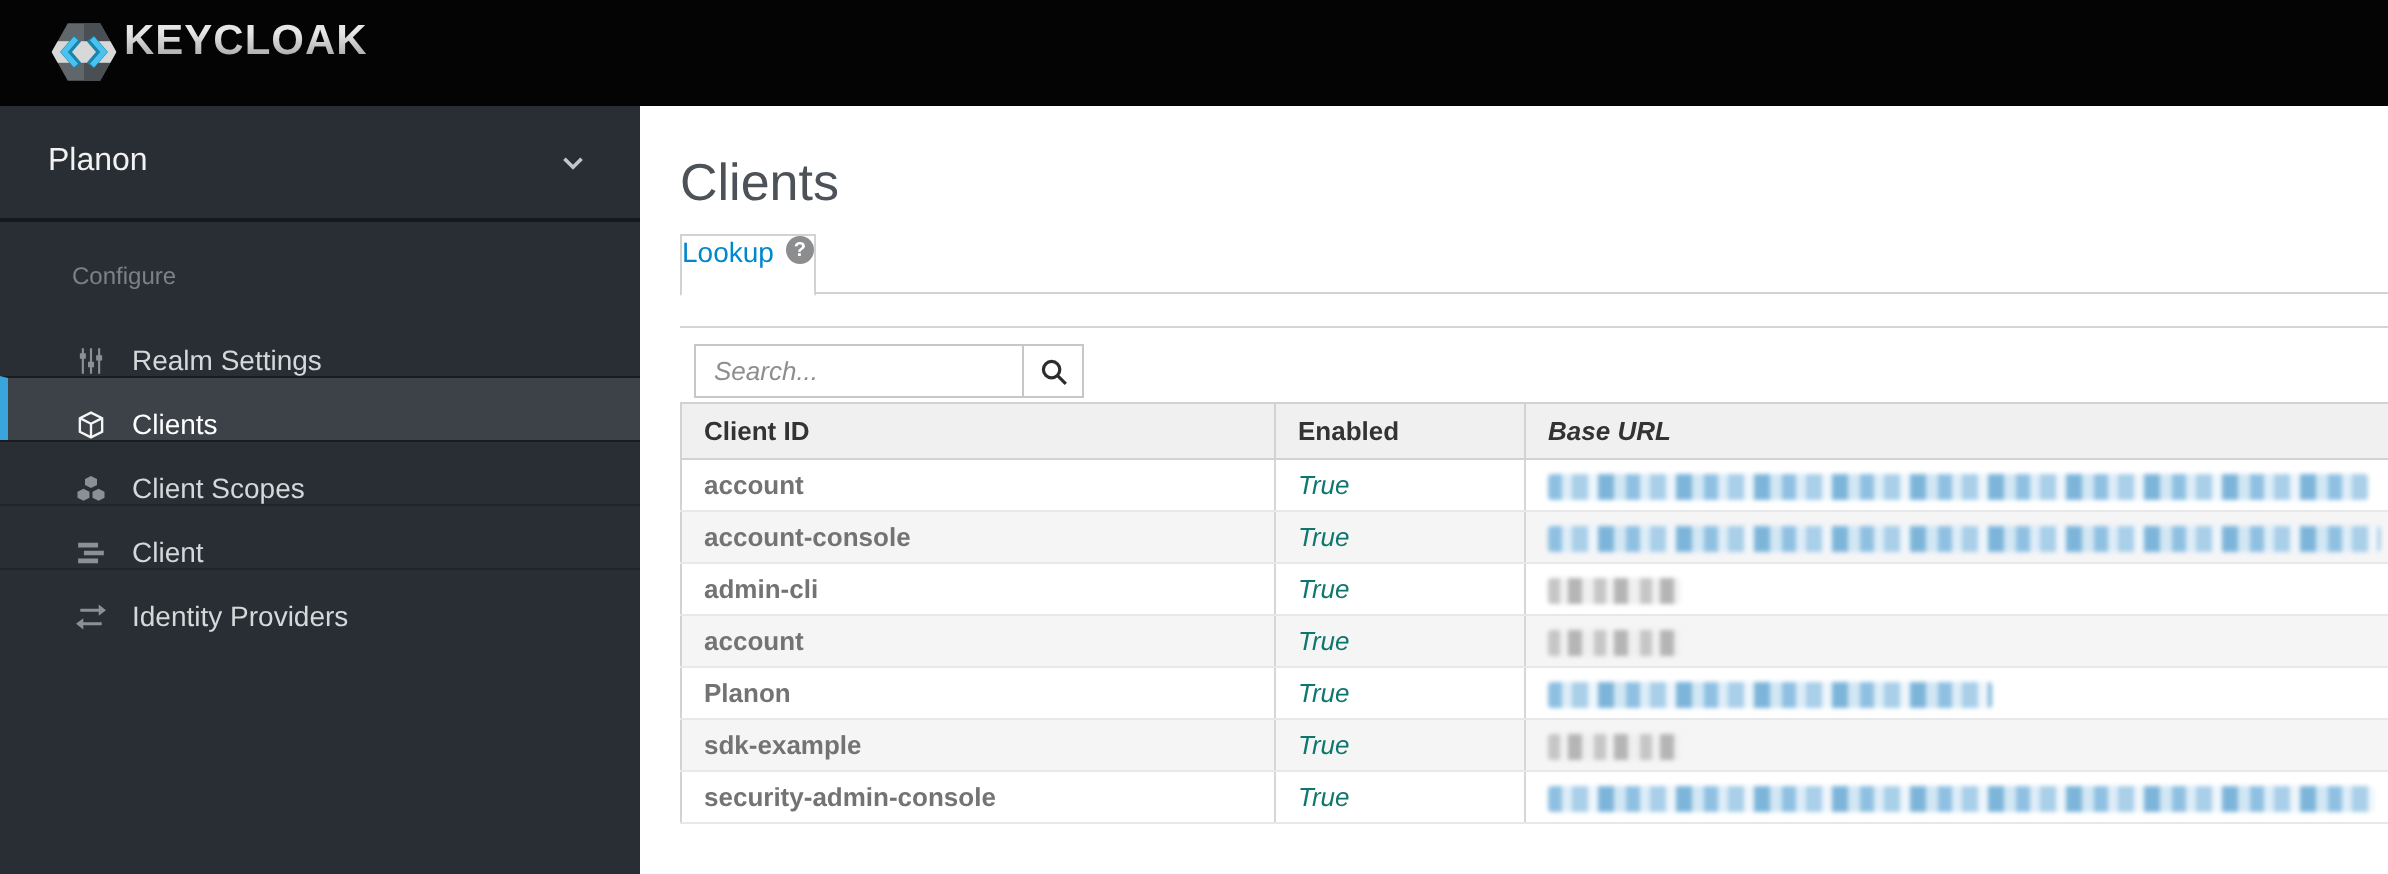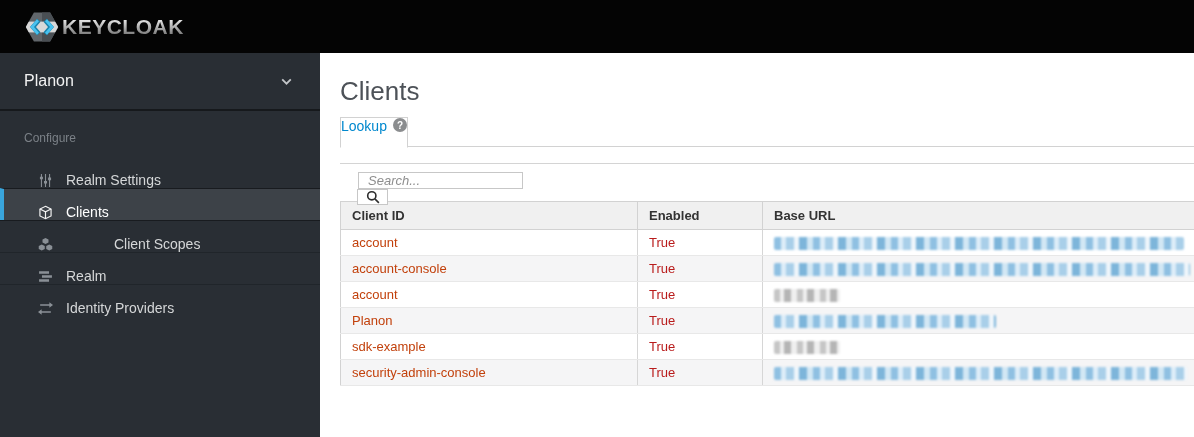--- a/index.html
+++ b/index.html
@@ -1,79 +1,79 @@
 <!DOCTYPE html>
 <html><head>
 <meta charset="utf-8">
 <style>
   * { margin:0; padding:0; box-sizing:border-box; }
   html,body { width:1194px; height:437px; overflow:hidden; background:#fff;
     font-family:"Liberation Sans", sans-serif; }
 
   
   .topbar { position:absolute; left:0; top:0; width:1194px; height:53px; background:#040404; }
-  .brand { position:absolute; left:24px; top:9px; display:flex; align-items:center; height:36px; cursor:pointer; }
+  .brand { position:absolute; left:24px; top:9px; display:flex; height:36px; cursor:pointer; }
   .brand-text { font-size:21px; font-weight:800; letter-spacing:.5px; margin-left:2px;
     color:#a9a9a9;
     background:linear-gradient(#e6e6e6 20%, #6d6d6d 90%);
     -webkit-background-clip:text; background-clip:text; -webkit-text-fill-color:transparent; }
 
   
   .sidebar { position:absolute; left:0; top:53px; width:320px; height:384px; background:#292e34; }
   .realm-selector { height:58px; display:flex; align-items:center; justify-content:space-between;
     padding:0 26px 0 24px; border-bottom:2px solid #16191c; cursor:pointer; }
   .realm-name { color:#f2f2f2; font-size:16px; }
   .realm-chevron { color:#c3c6c9; width:15px; height:15px; }
   .realm-chevron svg { width:15px; height:15px; display:block; }
 
-  .nav-section-label { color:#7b8187; font-size:12px; padding-left:24px; margin-top:20px; margin-bottom:11px; }
+  .nav-section-label { color:#7b8187; font-size:12px; padding-left:36px; margin-top:20px; margin-bottom:11px; }
   .nav-list { list-style:none; }
   .nav-item { height:32px; display:flex; align-items:flex-end; padding-left:38px;
     border-top:1px solid #20252a; cursor:pointer; }
   .nav-list .nav-item:first-child { border-top:none; }
   .nav-item.selected { background:#3d4248; border-left:4px solid #39a5dc; padding-left:34px;
     border-top-color:#181b1f; }
-  .nav-item.selected + .nav-item { border-top-color:#181b1f;gap:48px; }
+  .nav-item.selected + .nav-item { border-top-color:#181b1f; }
   .nav-icon { width:17px; height:15px; color:#8a9096; display:inline-flex; align-items:center; }
   .nav-icon svg { width:15px; height:15px; }
   .nav-item.selected .nav-icon { color:#f5f5f5; }
   .nav-label { color:#d5d7d8; font-size:14px; margin-left:11px; }
   .nav-item.selected .nav-label { color:#ffffff; }
 
   
   .main { position:absolute; left:320px; top:53px; width:874px; height:384px; background:#fff; padding-left:20px; }
   .page-title { margin-top:25px; font-size:26px; font-weight:300; color:#4d5258; line-height:1; }
 
   .tabbar { margin-top:12px; height:31px; border-bottom:1px solid #d2d2d2; }
   .tab { display:inline-flex; align-items:flex-start; gap:6px; height:31px; padding:0 0;
     background:#fff; border:1px solid #d2d2d2; border-bottom:1px solid #fff; position:relative; top:1px;
     font-size:14px; color:#0088ce; cursor:pointer; }
   .help-icon { width:14px; height:14px; border-radius:50%; background:#8b8d8f; color:#fff;
     font-size:10px; font-weight:bold; display:inline-flex; align-items:center; justify-content:center; cursor:pointer; }
 
   .table-wrap { margin-top:16px; border-top:1px solid #d4d4d4; padding-top:8px; }
-  .search-row { margin-left:18px; display:flex; height:27px;flex-direction:column; }
+  .search-row { margin-left:7px; display:flex; height:27px; }
   .search-input { width:165px; height:27px; border:1px solid #c7c7c7; padding:0 9px;
     font-size:13px; font-style:italic; color:#333; outline:none; }
   .search-input::placeholder { color:#8e8e8e; font-style:italic; }
   .search-btn { width:31px; height:27px; margin-left:-1px; background:#fff; border:1px solid #c7c7c7;
     display:flex; align-items:center; justify-content:center; cursor:pointer; color:#2d2d2d; }
   .search-btn svg { width:14px; height:14px; }
 
   table.clients { border-collapse:collapse; table-layout:fixed; width:854px; margin-top:2px;
     border:1px solid #d2d2d2; }
   table.clients col.c1 { width:297px; } table.clients col.c2 { width:125px; } table.clients col.c3 { width:432px; }
   table.clients th { background:#f0f0f0; font-size:13px; font-weight:600; color:#333;
     text-align:left; padding:6px 11px; border-right:1px solid #d2d2d2; border-bottom:1px solid #d2d2d2; height:27px; }
   table.clients td { font-size:13px; padding:5px 11px; border-right:1px solid #d6d6d6;
     border-bottom:1px solid #e8e8e8; height:26px; vertical-align:middle; }
-  table.clients th:last-child, table.clients td:last-child { border-right:none; }
+  table.clients th:last-child, table.clients td:last-child { border-right:none;font-style:italic; }
   table.clients tbody tr:nth-child(even) { background:#f5f5f6; }
-  .cell-link { color:#c2410c; text-decoration:none; cursor:pointer; }
-  .cell-text { color:#b91c1c; }
+  .cell-link { color:#737373; text-decoration:none; cursor:pointer;font-weight:bold; }
+  .cell-text { color:#0f766e;font-style:italic; }
 
   .redact { display:inline-block; height:13px; border-radius:2px; filter:blur(1.1px); vertical-align:middle; }
   .redact.link { background:repeating-linear-gradient(90deg,#8fc0e2 0 7px,#ddedf8 7px 12px,#a9cfe9 12px 20px,#eef5fb 20px 25px,#7db5da 25px 33px,#d2e7f4 33px 39px); }
   .redact.text { background:repeating-linear-gradient(90deg,#c6c6c6 0 6px,#f0f0f0 6px 10px,#b5b5b5 10px 17px,#efefef 17px 23px); }
 </style>
 </head>
 <body>
 
 <div class="topbar">
   <div class="brand">
@@ -136,21 +136,21 @@
             </svg>
           </span>
           <span class="nav-label">Client Scopes</span>
         </li>
         <li class="nav-item">
           <span class="nav-icon">
             <svg viewBox="0 0 14 14" fill="currentColor">
               <path d="M1 2.2h9.3v2.2H1zM3.7 5.9H13v2.2H3.7zM1 9.6h9.3v2.2H1z"></path>
             </svg>
           </span>
-          <span class="nav-label">Realm</span>
+          <span class="nav-label">Client</span>
         </li>
         <li class="nav-item">
           <span class="nav-icon">
             <svg viewBox="0 0 14 14" fill="currentColor">
               <path d="M10.6 1.2L14 3.8l-3.4 2.6V4.5H2V3.1h8.6zM3.4 7.6v1.9H12v1.4H3.4v1.9L0 10.2z"></path>
             </svg>
           </span>
           <span class="nav-label">Identity Providers</span>
         </li>
       </ul>
@@ -198,20 +198,25 @@
             <td><a class="cell-link">account</a></td>
             <td class="cell-text">True</td>
             <td><span class="redact link" style="width: 410px;"></span></td>
           </tr>
           <tr>
             <td><a class="cell-link">account-console</a></td>
             <td class="cell-text">True</td>
             <td><span class="redact link" style="width: 416px;"></span></td>
           </tr>
           <tr>
+            <td><a class="cell-link">admin-cli</a></td>
+            <td class="cell-text">True</td>
+            <td><span class="redact text" style="width: 66px;"></span></td>
+          </tr>
+          <tr>
             <td><a class="cell-link">account</a></td>
             <td class="cell-text">True</td>
             <td><span class="redact text" style="width: 66px;"></span></td>
           </tr>
           <tr>
             <td><a class="cell-link">Planon</a></td>
             <td class="cell-text">True</td>
             <td><span class="redact link" style="width: 222px;"></span></td>
           </tr>
           <tr>

